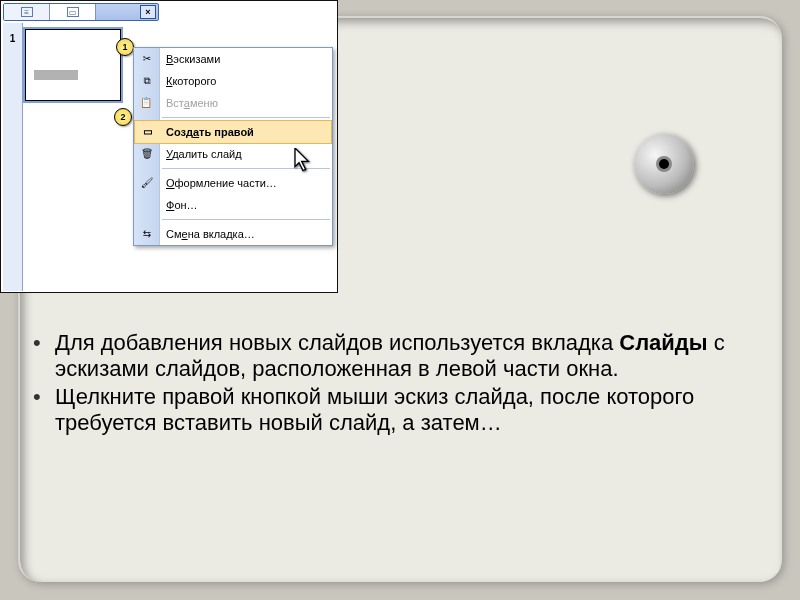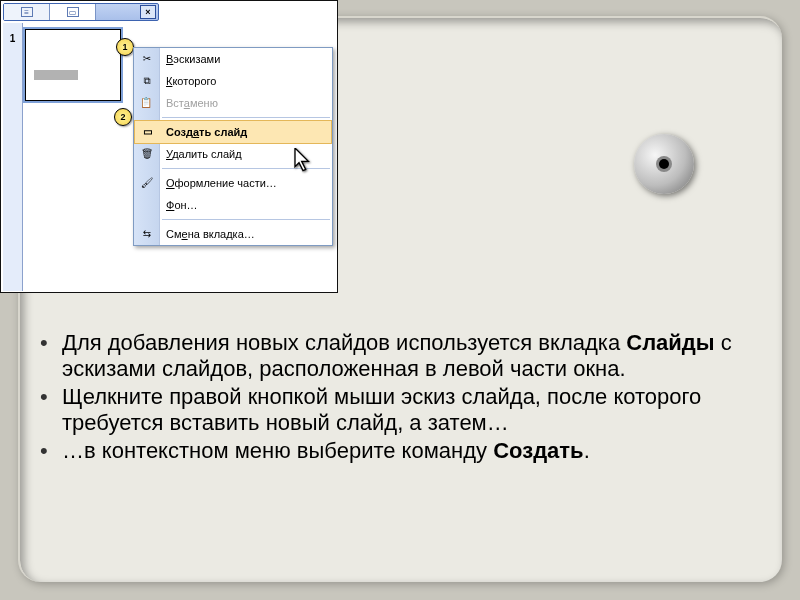--- a/index.html
+++ b/index.html
@@ -167,21 +167,21 @@
     content: ""; position: absolute;
     left: 50%; top: 50%; width: 10px; height: 10px;
     margin: -5px 0 0 -5px;
     border-radius: 50%;
     background: #000; box-shadow: 0 0 0 3px #888;
   }
 
   
   .body-text {
     position: absolute;
-    left: 36px; top: 330px;
+    left: 29px; top: 330px;
     width: 720px;
     font-family: Verdana, Arial, sans-serif;
     font-size: 22px;
     line-height: 1.18;
     color: #000;
   }
   .body-text li { list-style: none; position: relative; padding-left: 26px; margin-bottom: 2px; }
   .body-text li::before {
     content: "•"; position: absolute; left: 4px; top: 0;
     color: #333; font-size: 22px;
@@ -233,21 +233,21 @@
 
     <div class="menu-item disabled">
       <span class="menu-icon">📋</span>
       <span><span>Вст</span><span class="u">а</span><span>меню</span></span>
     </div>
 
     <div class="menu-sep"></div>
 
     <div class="menu-item highlight">
       <span class="menu-icon">▭</span>
-      <span><span>Созд</span><span class="u">а</span><span>ть слайд</span></span>
+      <span><span>Созд</span><span class="u">а</span><span>ть правой</span></span>
     </div>
 
     <div class="menu-item">
       <span class="menu-icon">🗑</span>
       <span><span></span><span class="u">У</span><span>далить слайд</span></span>
     </div>
 
     <div class="menu-sep"></div>
 
     <div class="menu-item">
@@ -276,16 +276,13 @@
   </svg>
 </div>
 
 <ul class="body-text">
   <li>
     <span>Для добавления новых слайдов используется вкладка </span><b>Слайды</b><span> с эскизами слайдов, расположенная в левой части окна.</span>
   </li>
   <li>
     <span>    Щелкните правой кнопкой мыши эскиз слайда, после которого требуется вставить новый слайд, а затем…</span>
   </li>
-  <li>
-    <span>    …в контекстном меню выберите команду </span><b>Создать</b><span>.</span>
-  </li>
 </ul>
 
 </body></html>

